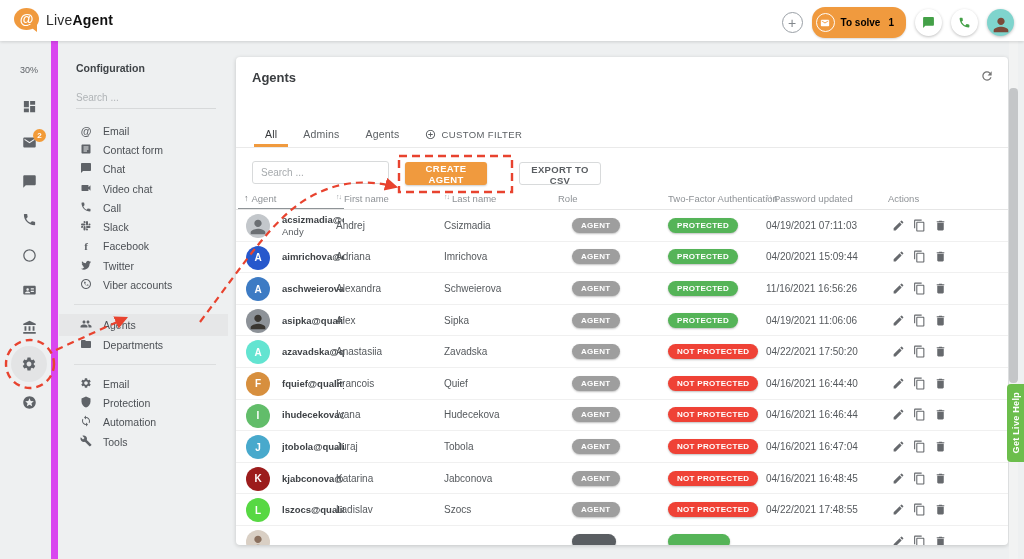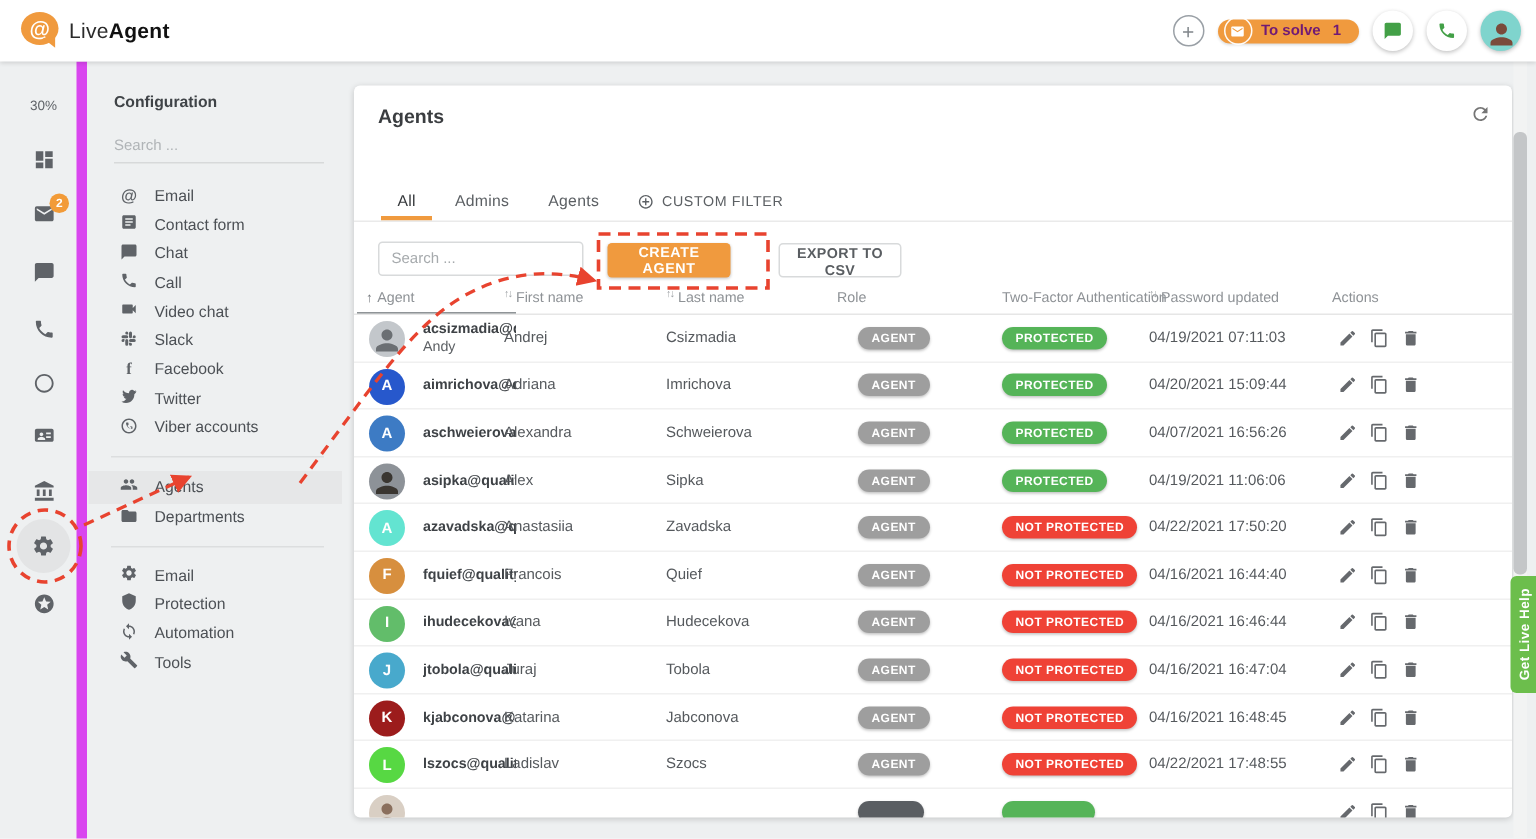--- a/index.html
+++ b/index.html
@@ -15,22 +15,22 @@
   .bubble .b1{position:absolute;inset:0;background:var(--accent);border-radius:50% 50% 50% 50%;
     width:25px;height:22px;display:flex;align-items:center;justify-content:center;
     color:#fff;font-weight:bold;font-size:14px}
   .bubble .b2{position:absolute;left:14px;top:17px;width:9px;height:7px;background:var(--accent);
     clip-path:polygon(0 0,100% 0,100% 100%)}
   .brand-text{font-size:14px;color:#2b2b2b;letter-spacing:.2px}
   .brand-text .bold{font-weight:bold;color:#111}
   .top-right{position:absolute;right:10px;top:7px;display:flex;align-items:center;gap:9px}
   .plus-circle{width:21px;height:21px;border:1.5px solid #9aa0a6;border-radius:50%;color:#82878c;
     display:flex;align-items:center;justify-content:center;font-size:14px;line-height:1;cursor:pointer}
-  .tosolve{height:16px;background:var(--accent);border-radius:13px;display:flex;align-items:center;
-    gap:6px;padding:0 12px 0 4px;color:#701a75;cursor:pointer;box-shadow:0 1px 2px rgba(0,0,0,.15)}
+  .tosolve{height:31px;background:var(--accent);border-radius:13px;display:flex;align-items:center;
+    gap:6px;padding:0 12px 0 4px;color:#000000;cursor:pointer;box-shadow:0 1px 2px rgba(0,0,0,.15)}
   .tosolve .env{width:19px;height:19px;border:1.5px solid rgba(255,255,255,.95);border-radius:50%;
     display:flex;align-items:center;justify-content:center}
   .tosolve .lbl{font-size:10px;font-weight:bold}
   .tosolve .cnt{font-size:10px;font-weight:bold;margin-left:2px}
   .round-btn{width:27px;height:27px;background:#fff;border-radius:50%;display:flex;align-items:center;
     justify-content:center;box-shadow:0 1px 3px rgba(0,0,0,.25);cursor:pointer}
   .avatar-top{width:27px;height:27px;border-radius:50%;overflow:hidden;background:#7fd4cd;
     display:flex;align-items:flex-end;justify-content:center;cursor:pointer;box-shadow:0 1px 3px rgba(0,0,0,.25)}
 
   
@@ -231,29 +231,29 @@
         <span>Contact form</span>
       </div>
       <div class="cfg-item">
         <span><svg width="12" height="12" viewBox="0 0 24 24">
             <path d="M20 2H4c-1.1 0-2 .9-2 2v18l4-4h14c1.1 0 2-.9 2-2V4c0-1.1-.9-2-2-2z"></path>
           </svg></span>
         <span>Chat</span>
       </div>
       <div class="cfg-item">
         <span><svg width="12" height="12" viewBox="0 0 24 24">
+            <path d="M17 10.5V7c0-.55-.45-1-1-1H4c-.55 0-1 .45-1 1v10c0 .55.45 1 1 1h12c.55 0 1-.45 1-1v-3.5l4 4v-11l-4 4z"></path>
+          </svg></span>
+        <span>Video chat</span>
+      </div>
+      <div class="cfg-item">
+        <span><svg width="12" height="12" viewBox="0 0 24 24">
             <path d="M6.62 10.79c1.44 2.83 3.76 5.14 6.59 6.59l2.2-2.2c.27-.27.67-.36 1.02-.24 1.12.37 2.33.57 3.57.57.55 0 1 .45 1 1V20c0 .55-.45 1-1 1-9.39 0-17-7.61-17-17 0-.55.45-1 1-1h3.5c.55 0 1 .45 1 1 0 1.25.2 2.45.57 3.57.11.35.03.74-.25 1.02l-2.2 2.2z"></path>
           </svg></span>
         <span>Call</span>
-      </div>
-      <div class="cfg-item">
-        <span><svg width="12" height="12" viewBox="0 0 24 24">
-            <path d="M17 10.5V7c0-.55-.45-1-1-1H4c-.55 0-1 .45-1 1v10c0 .55.45 1 1 1h12c.55 0 1-.45 1-1v-3.5l4 4v-11l-4 4z"></path>
-          </svg></span>
-        <span>Video chat</span>
       </div>
       <div class="cfg-item">
         <span><svg width="12" height="12" viewBox="0 0 24 24">
             <path d="M6 14a2 2 0 1 1-2-2h2v2zm1 0a2 2 0 0 1 4 0v5a2 2 0 1 1-4 0v-5zm2-8a2 2 0 1 1 2-2v2H9zm0 1a2 2 0 0 1 0 4H4a2 2 0 1 1 0-4h5zm8 2a2 2 0 1 1 2 2h-2V9zm-1 0a2 2 0 0 1-4 0V4a2 2 0 1 1 4 0v5zm-2 8a2 2 0 1 1-2 2v-2h2zm0-1a2 2 0 0 1 0-4h5a2 2 0 1 1 0 4h-5z"></path>
           </svg></span>
         <span>Slack</span>
       </div>
       <div class="cfg-item">
         <span class="fb">f</span>
         <span>Facebook</span>
@@ -448,21 +448,21 @@
           <span>aschweierova@qu</span>
         </div>
         <div class="cell c-first">Alexandra</div>
         <div class="cell c-last">Schweierova</div>
         <div class="cell c-role">
           <span class="badge role">AGENT</span>
         </div>
         <div class="cell c-twofa">
           <span class="badge green">PROTECTED</span>
         </div>
-        <div class="cell c-date">04/07/2021 16:56:26</div>
+        <div class="cell c-date">11/16/2021 16:56:26</div>
         <div class="cell c-act">
           <span class="act">
             <svg width="13" height="13" viewBox="0 0 24 24">
               <path d="M3 17.25V21h3.75L17.81 9.94l-3.75-3.75L3 17.25zM20.71 7.04c.39-.39.39-1.02 0-1.41l-2.34-2.34a.9959.9959 0 0 0-1.41 0l-1.83 1.83 3.75 3.75 1.83-1.83z"></path>
             </svg>
           </span>
           <span class="act">
             <svg width="13" height="13" viewBox="0 0 24 24">
               <path d="M16 1H4c-1.1 0-2 .9-2 2v14h2V3h12V1zm3 4H8c-1.1 0-2 .9-2 2v14c0 1.1.9 2 2 2h11c1.1 0 2-.9 2-2V7c0-1.1-.9-2-2-2zm0 16H8V7h11v14z"></path>
             </svg>

